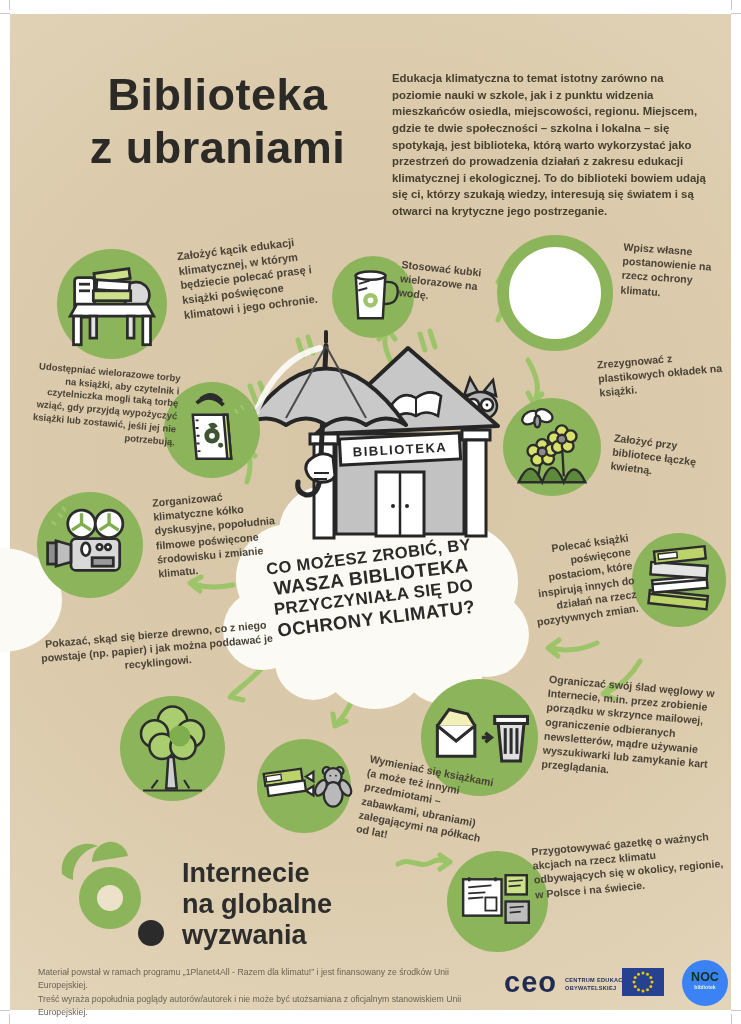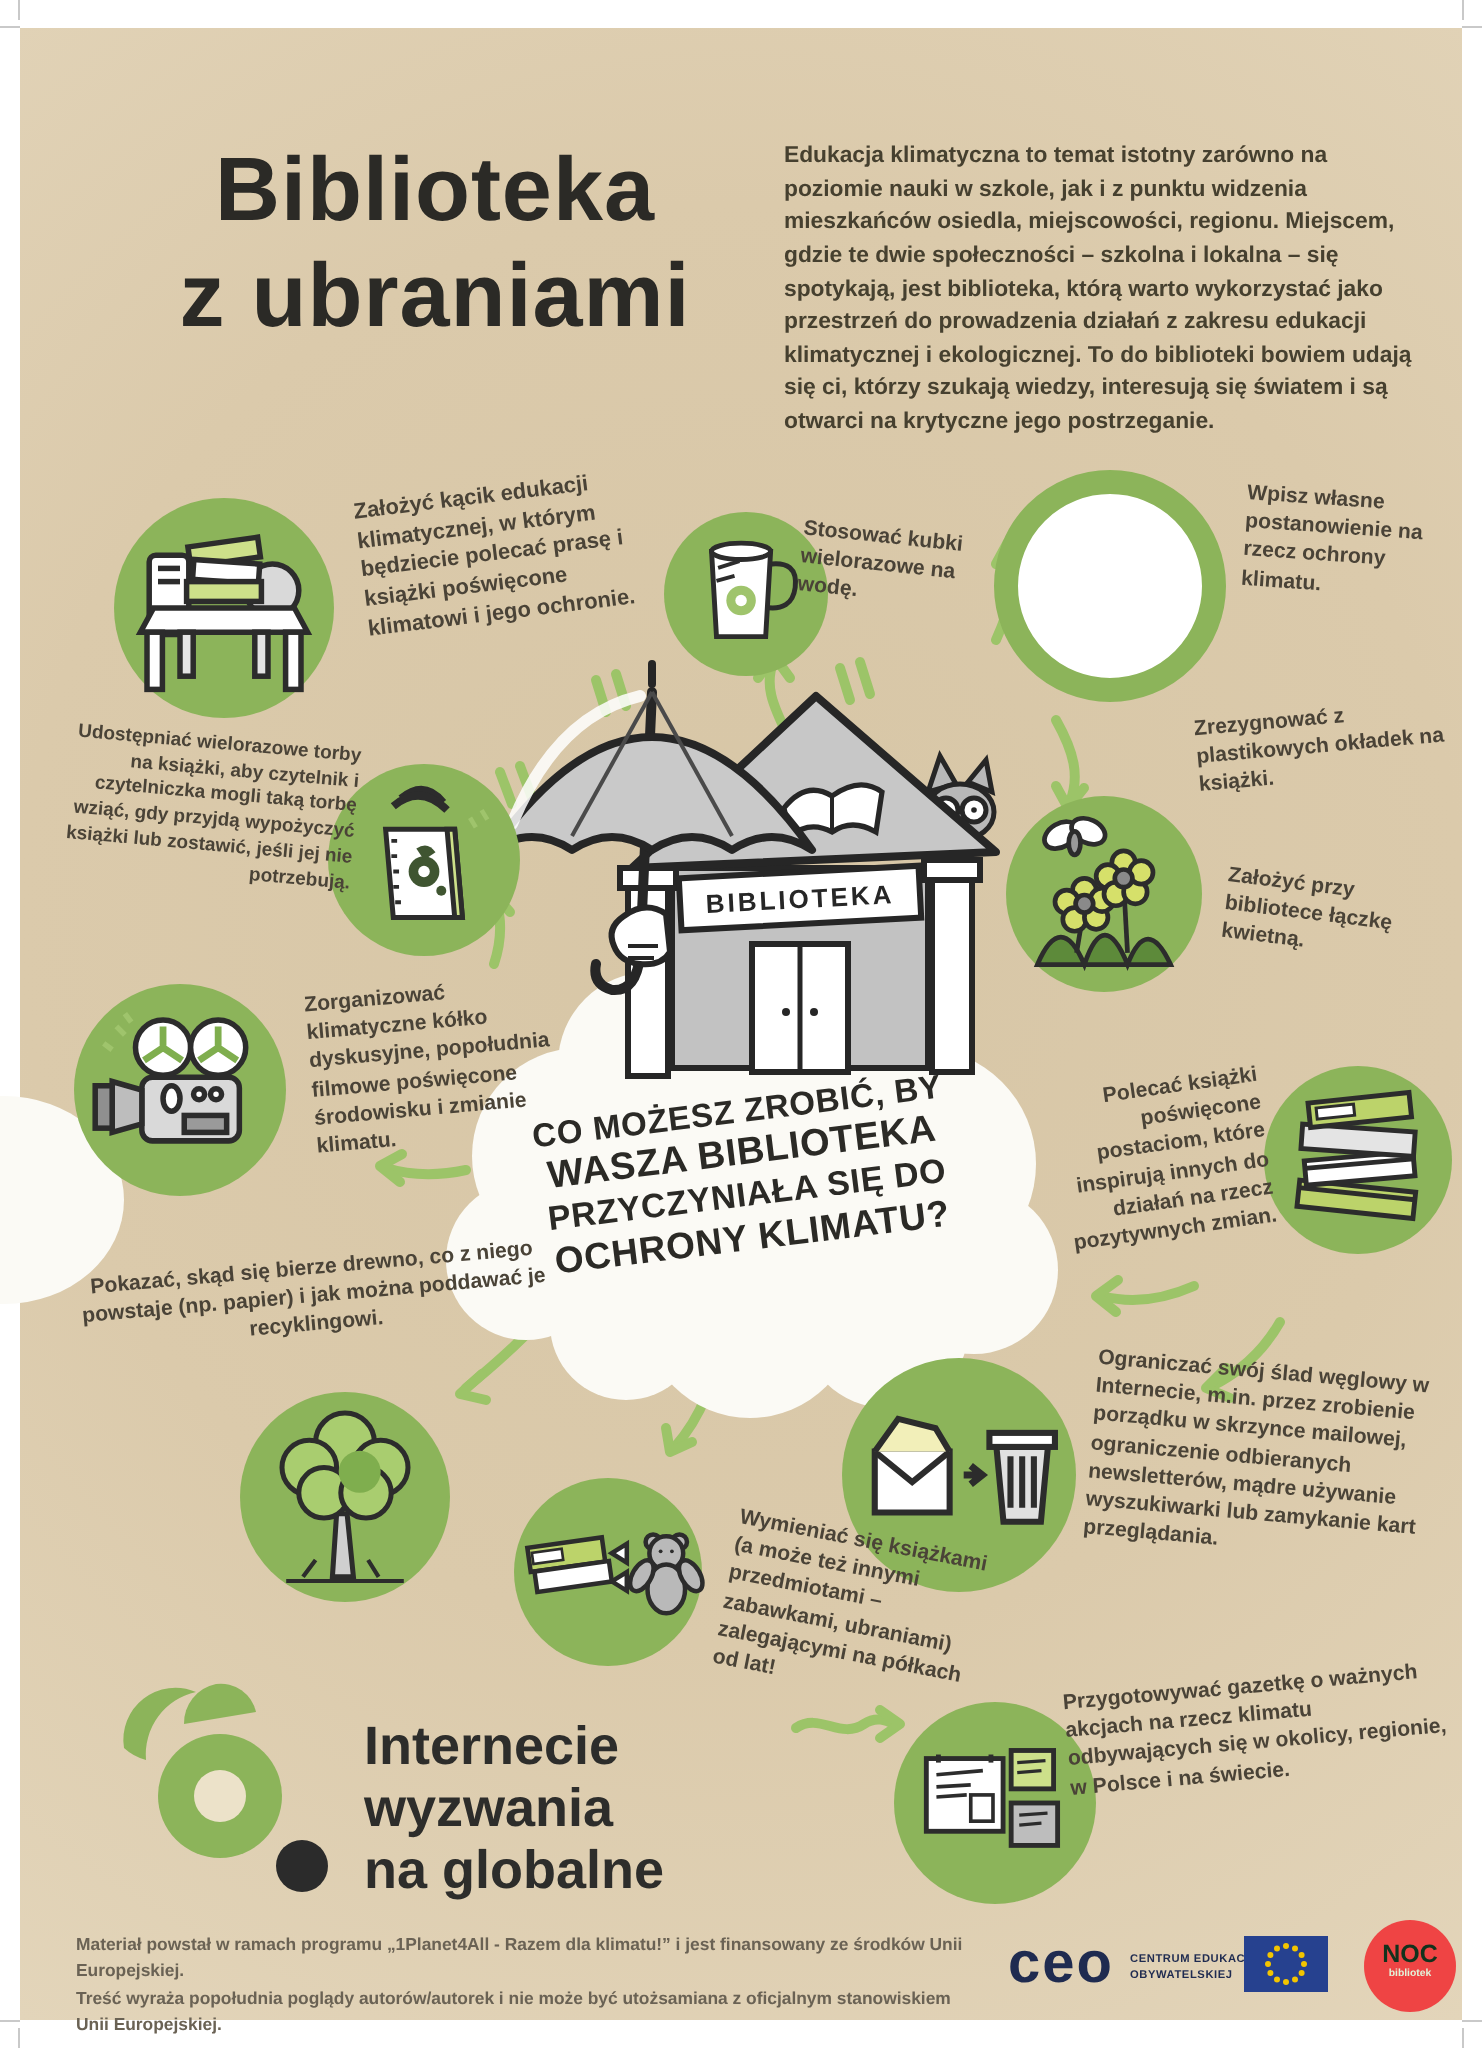--- a/index.html
+++ b/index.html
@@ -20,26 +20,26 @@
             font-size:10.6px;line-height:1.34;}
   .cloud-svg{position:absolute;z-index:2;}
   .house-svg{position:absolute;z-index:3;}
   .question{position:absolute;z-index:4;text-align:center;color:#2b2a26;font-weight:800;
             letter-spacing:0.4px;}
   .question div{white-space:nowrap;}
   .q1{font-size:16.5px;} .q2{font-size:19px;} .q3{font-size:17px;} .q4{font-size:18.5px;}
   .slogan{position:absolute;z-index:5;font-weight:bold;color:#2d2d2b;
           font-size:27px;line-height:1.15;}
   .footer-text{position:absolute;z-index:5;color:#6a6254;font-size:8.7px;
-               line-height:1.55;font-weight:bold;}
+               line-height:1.55;font-weight:normal;}
   .ceo-word{position:absolute;z-index:5;color:#1f2b50;font-weight:800;font-size:29px;
             letter-spacing:1px;line-height:1;}
   .ceo-label{position:absolute;z-index:5;color:#1f2b50;font-weight:bold;font-size:5.6px;
              line-height:1.5;letter-spacing:0.3px;}
-  .noc{position:absolute;z-index:5;width:46px;height:46px;border-radius:50%;background:#ef4444;
+  .noc{position:absolute;z-index:5;width:46px;height:46px;border-radius:50%;background:#3b82f6;
        text-align:center;}
   .noc .n1{font-size:12.5px;font-weight:800;color:#12321c;margin-top:11px;line-height:1;}
   .noc .n2{font-size:5.2px;font-weight:bold;color:#e2f4da;line-height:1.4;}
   .white-blob{position:absolute;background:#fbfaf5;border-radius:50%;z-index:1;}
 </style>
 </head>
 <body>
 
 <div class="paper"></div>
 
@@ -377,22 +377,22 @@
 <svg class="abs" style="left:56px;top:838px;z-index:5;" width="118" height="112" viewBox="0 0 118 112">
   <path d="M6,36 A26,26 0 0 1 42,8 A32,32 0 0 0 17,42 A26,26 0 0 1 6,36 Z" fill="#8cb45a"></path>
   <path d="M52,4 a18,18 0 0 1 20,14 l-36,6 a20,20 0 0 1 16,-20 z" fill="#8cb45a"></path>
   <circle cx="54" cy="60" r="31" fill="#8cb45a"></circle>
   <circle cx="54" cy="60" r="13" fill="#ece2c9"></circle>
   <circle cx="95" cy="95" r="13" fill="#2b2b2b"></circle>
 </svg>
 
 <div class="slogan" style="left:182px;top:858px;">
   <div>Internecie</div>
+  <div>na globalne</div>
   <div>wyzwania</div>
-  <div>na globalne</div>
 </div>
 
 <div class="footer-text" style="left:38px;top:966px;width:450px;">
   <div>Materiał powstał w ramach programu „1Planet4All - Razem dla klimatu!” i jest finansowany ze środków Unii Europejskiej.</div>
   <div>Treść wyraża popołudnia poglądy autorów/autorek i nie może być utożsamiana z oficjalnym stanowiskiem Unii Europejskiej.</div>
 </div>
 
 <div class="ceo-word" style="left:504px;top:968px;">ceo</div>
 <div class="ceo-label" style="left:565px;top:976px;">
   <div>CENTRUM EDUKACJI</div>

